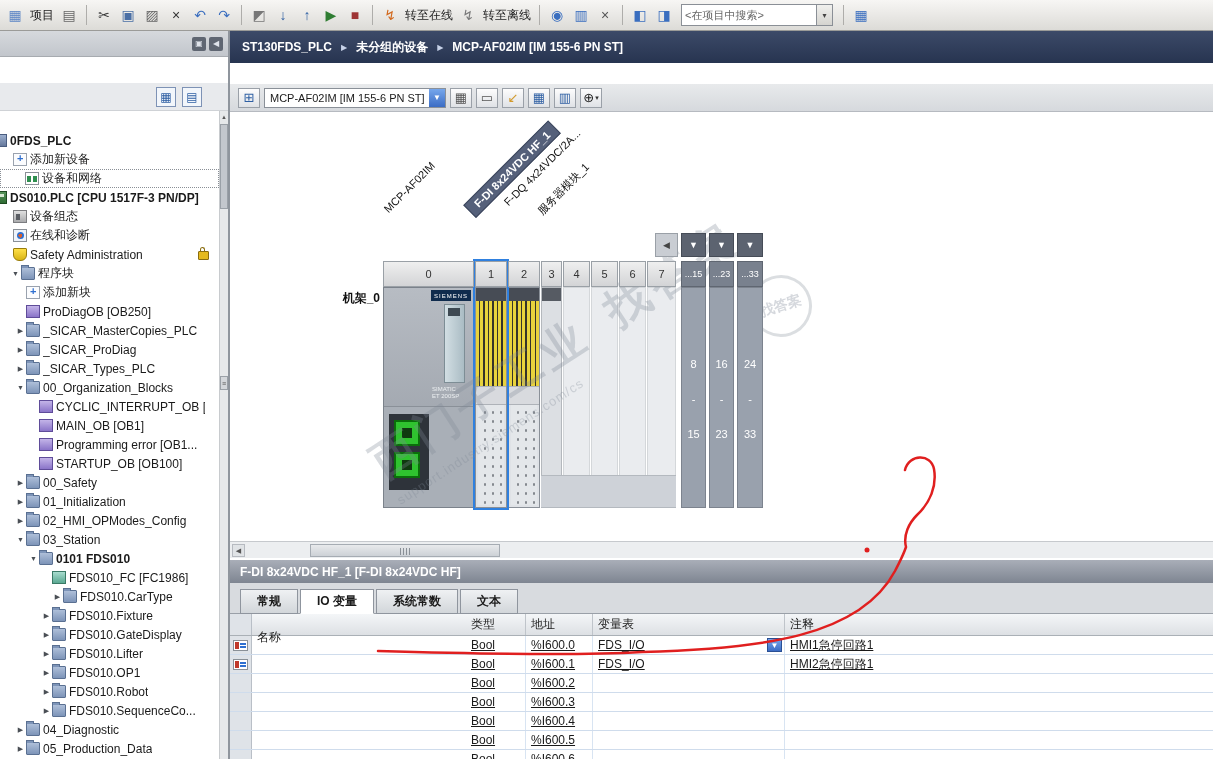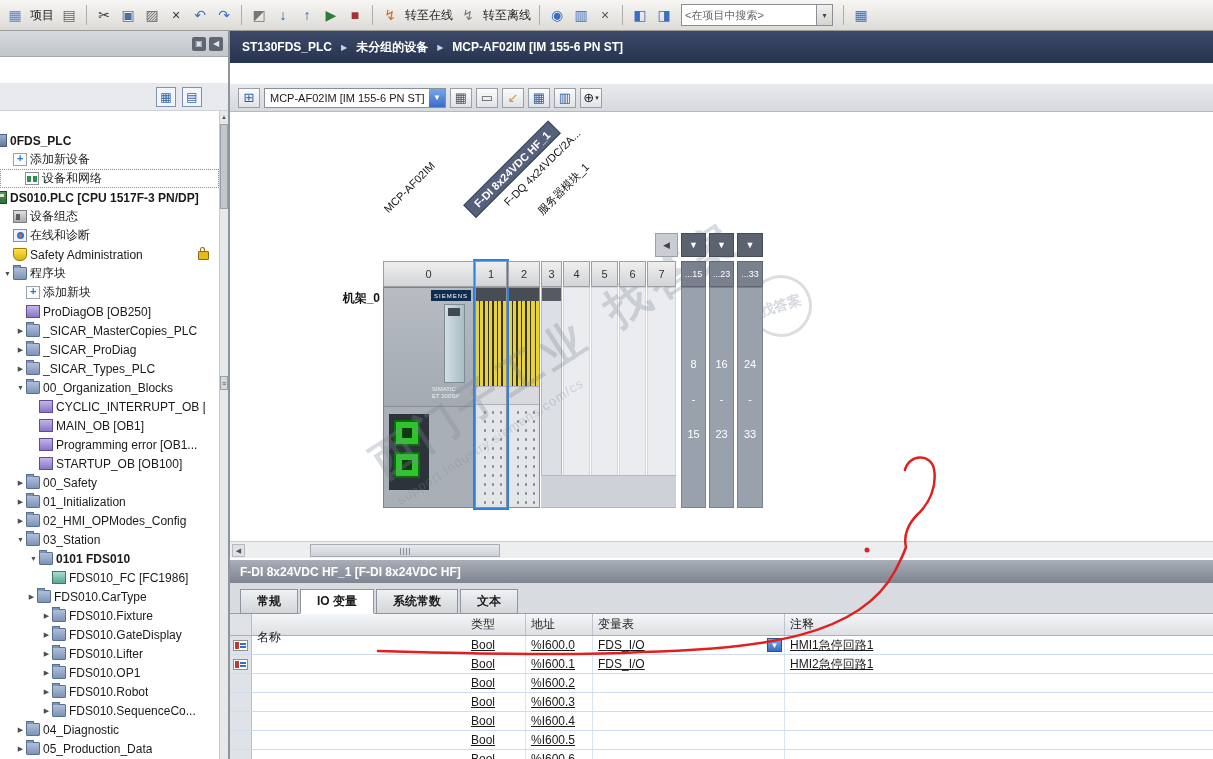--- a/index.html
+++ b/index.html
@@ -270,21 +270,21 @@
       <span class="arrow"></span>
       <span class="ticon i-diagnostics"></span>
       <span class="tlabel">在线和诊断</span>
     </div>
     <div class="trow" style="padding-left: 2px; text-align: right;">
       <span class="arrow"></span>
       <span class="ticon i-safety"></span>
       <span class="tlabel">Safety Administration</span>
       <span class="lock"></span>
     </div>
-    <div class="trow" style="padding-left: 2px; align-items: center;">
+    <div class="trow" style="padding-left: 10px; align-items: center;">
       <span class="arrow">▼</span>
       <span class="ticon i-folder-program"></span>
       <span class="tlabel">程序块</span>
     </div>
     <div class="trow" style="padding-left: 15px;">
       <span class="arrow"></span>
       <span class="ticon i-add-block"></span>
       <span class="tlabel">添加新块</span>
     </div>
     <div class="trow" style="padding-left: 15px;">
@@ -355,21 +355,21 @@
     <div class="trow bold" style="padding-left: 28px;">
       <span class="arrow">▼</span>
       <span class="ticon i-folder"></span>
       <span class="tlabel">0101 FDS010</span>
     </div>
     <div class="trow" style="padding-left: 41px;">
       <span class="arrow"></span>
       <span class="ticon i-block-fc"></span>
       <span class="tlabel">FDS010_FC [FC1986]</span>
     </div>
-    <div class="trow" style="padding-left: 26px;">
+    <div class="trow" style="padding-left: 52px;">
       <span class="arrow">▶</span>
       <span class="ticon i-folder"></span>
       <span class="tlabel">FDS010.CarType</span>
     </div>
     <div class="trow" style="padding-left: 41px;">
       <span class="arrow">▶</span>
       <span class="ticon i-folder"></span>
       <span class="tlabel">FDS010.Fixture</span>
     </div>
     <div class="trow" style="padding-left: 41px;">

